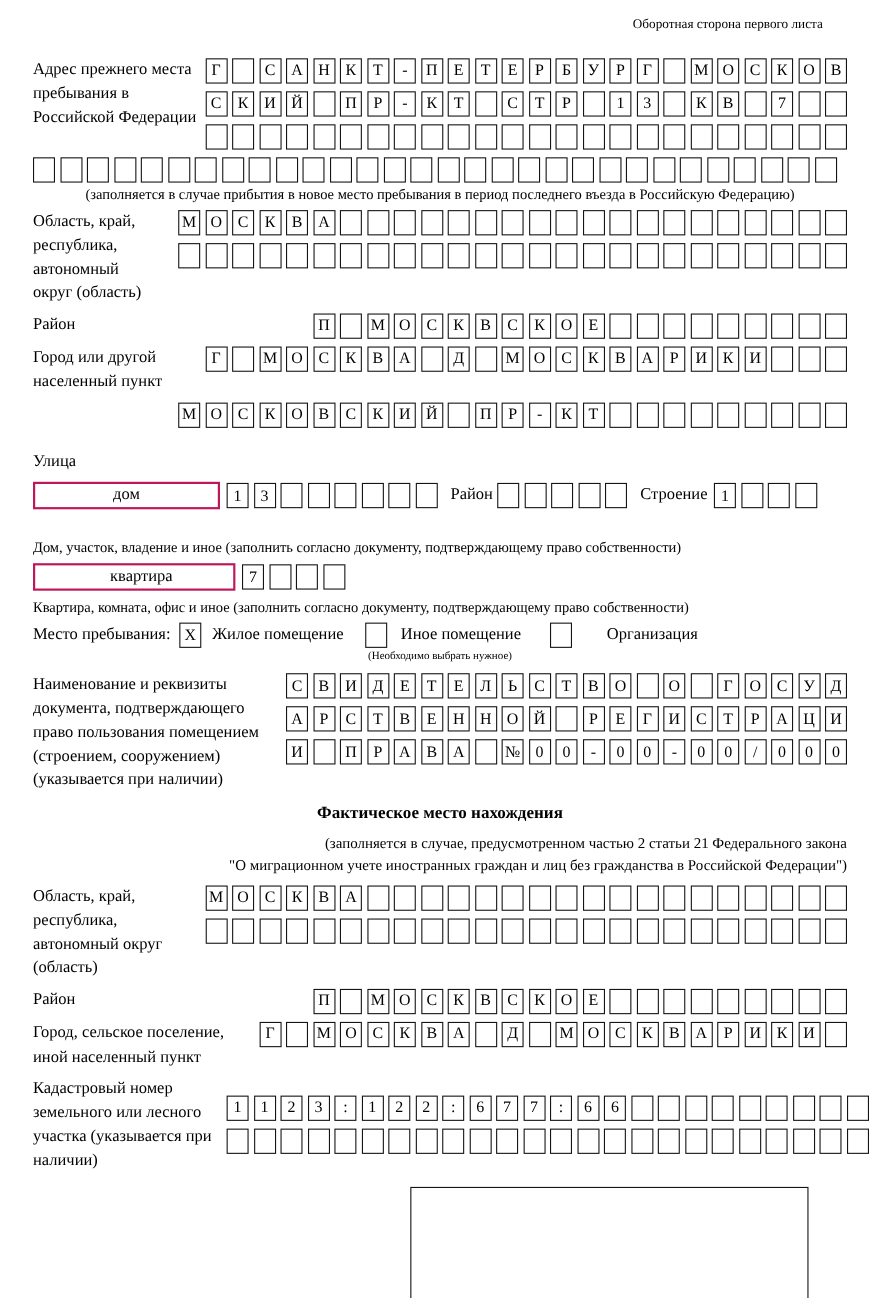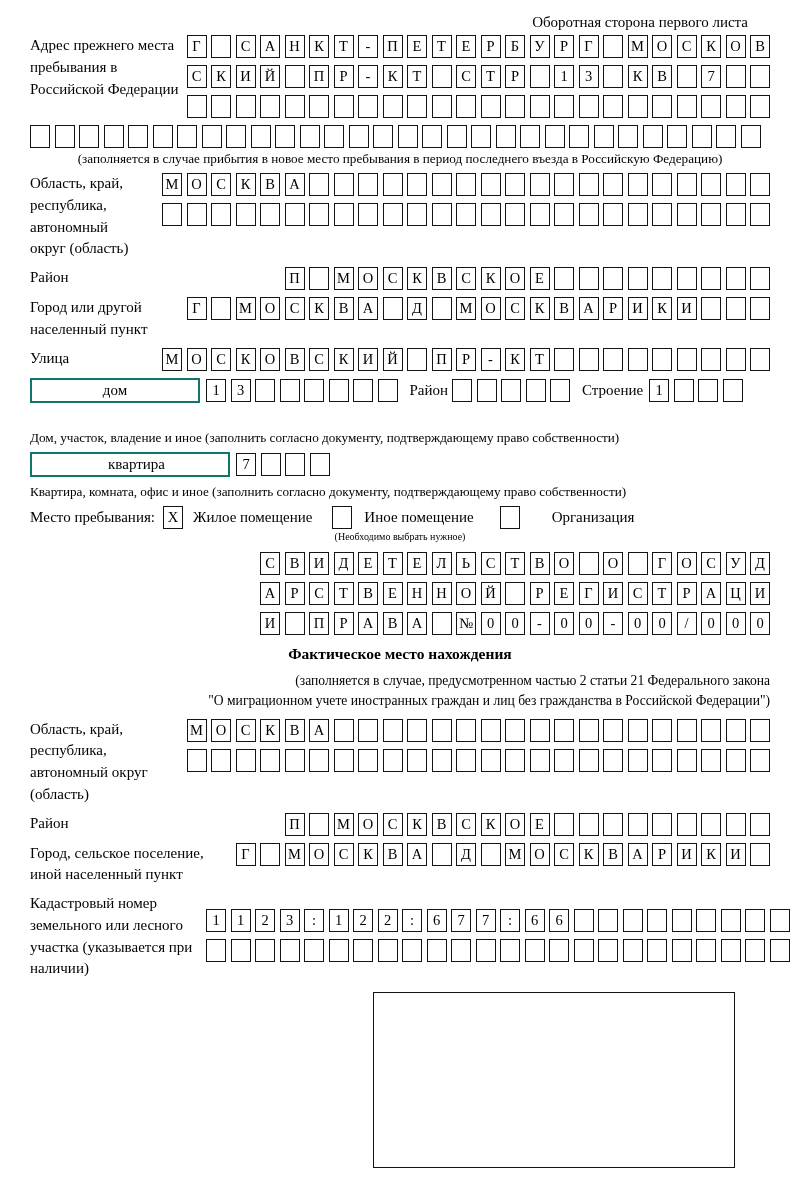--- a/index.html
+++ b/index.html
@@ -1,51 +1,51 @@
 <!DOCTYPE html>
 <html><head>
 <meta charset="utf-8">
 <style>
   html,body{margin:0;padding:0;background:#ffffff;}
   body{width:800px;height:1180px;overflow:hidden;color:#000;
        font-family:"Liberation Serif", serif;font-size:15px;}
   .page{width:740px;margin:0 auto;padding-top:14px;}
-  .corner{text-align:right;font-size:15px;margin:0 22px 4px 0;}
+  .corner{text-align:right;font-size:12px;margin:0 22px 24px 0;}
 
   
   .cells{display:flex;margin-left:auto;}
   .cell{box-sizing:border-box;flex:none;width:20px;height:23px;
         border:1.8px solid #141414;margin-right:4.5px;
         display:flex;align-items:center;justify-content:center;
         font-size:14.5px;line-height:1;}
   .cells .cell:last-child{margin-right:0;}
 
   .frow{display:flex;align-items:flex-start;margin-bottom:7px;}
   .stack{margin-left:auto;display:flex;flex-direction:column;}
   .stack .cells{margin-left:auto;margin-bottom:7px;}
   .stack .cells:last-child{margin-bottom:0;}
 
   .lbl{line-height:1.45;}
   .w150{width:150px;flex:none;}
   .w110{width:112px;flex:none;}
   .w145{width:148px;flex:none;}
-  .w130{width:130px;flex:none;}
+  .w130{width:130px;flex:none;margin-top:44px;}
   .w215{width:212px;flex:none;}
   .w140{width:142px;flex:none;}
   .w190{width:196px;flex:none;}
   .w180{width:176px;flex:none;}
   .grow{flex:1;}
 
   .fullrow{margin-left:0;margin-bottom:3px;}
   .caption{text-align:center;font-size:13.2px;margin:0 0 6px 0;}
   .h2{text-align:center;font-weight:bold;font-size:15.5px;margin:2px 0 8px 0;}
   .h3{text-align:center;font-weight:bold;font-size:15.5px;margin:10px 0 10px 0;}
   .subcap{text-align:right;font-size:13.6px;margin:0 0 4px 0;}
 
-  .bigbox{box-sizing:border-box;height:25px;border:2px solid #0f766e;
+  .bigbox{box-sizing:border-box;height:25px;border:2px solid #be185d;
           display:flex;align-items:center;justify-content:center;flex:none;}
   .inline-row{display:flex;align-items:center;margin-bottom:7px;}
   .gap6{width:6px;flex:none;}.gap12{width:12px;flex:none;}
   .gap4{width:4px;flex:none;}.gap8{width:8px;flex:none;}
   .gap20{width:20px;flex:none;}.gap26{width:26px;flex:none;}
   .gap32{width:32px;flex:none;}.gap10{width:10px;flex:none;}
 
   .stay-row{display:flex;align-items:center;margin:4px 0 2px 0;}
   .note{text-align:center;font-size:10px;margin:0 0 10px 0;}
 
@@ -354,21 +354,21 @@
     <div class="cells" style="margin-left:0;">
         <span class="cell">1</span>
         <span class="cell"></span>
         <span class="cell"></span>
         <span class="cell"></span>
       </div>
   </div>
   <div class="caption" style="text-align:left;margin-top:27px;">Дом, участок, владение и иное (заполнить согласно документу, подтверждающему право собственности)</div>
 
   <div class="inline-row">
-    <div class="bigbox" style="width:200px;padding-left:13px;">квартира</div>
+    <div class="bigbox" style="width:184px;padding-left:13px;">квартира</div>
     <div class="gap6"></div>
     <div class="cells" style="margin-left:0;">
         <span class="cell">7</span>
         <span class="cell"></span>
         <span class="cell"></span>
         <span class="cell"></span>
       </div>
   </div>
   <div class="caption" style="text-align:left;">Квартира, комната, офис и иное (заполнить согласно документу, подтверждающему право собственности)</div>
 
@@ -389,20 +389,21 @@
     <div class="gap26"></div>
     <div class="cells" style="margin-left:0;">
         <span class="cell"></span>
       </div>
     <div class="gap32"></div>
     <span>Организация</span>
   </div>
   <div class="note">(Необходимо выбрать нужное)</div>
 
   <div class="frow">
+    <div class="lbl w215">Наименование и реквизиты документа, подтверждающего право пользования помещением (строением, сооружением) (указывается при наличии)</div>
     <div class="stack">
       <div class="cells">
           <span class="cell">С</span>
           <span class="cell">В</span>
           <span class="cell">И</span>
           <span class="cell">Д</span>
           <span class="cell">Е</span>
           <span class="cell">Т</span>
           <span class="cell">Е</span>
           <span class="cell">Л</span>

